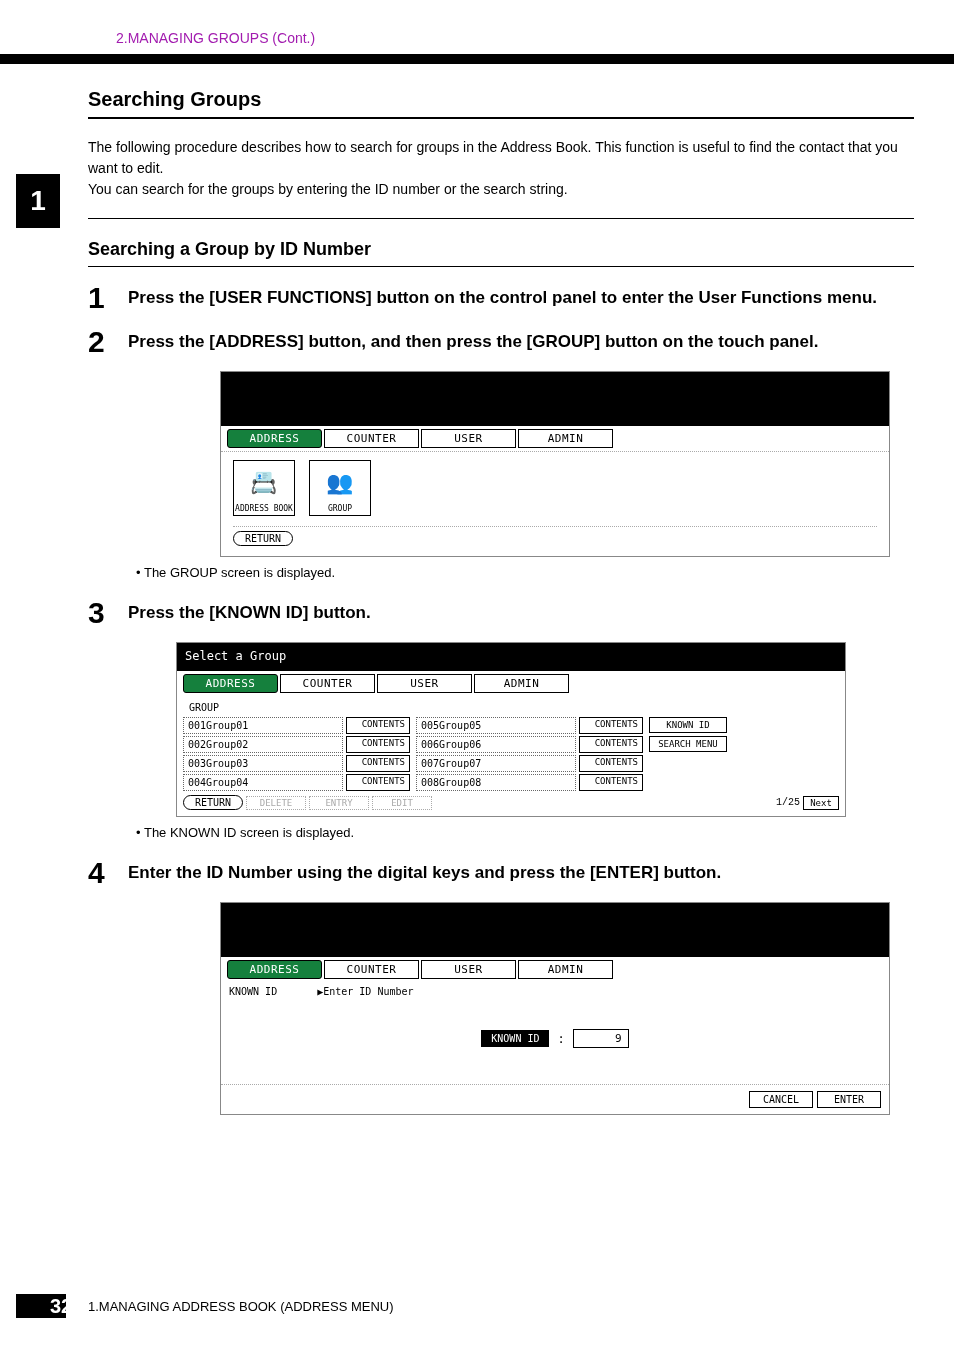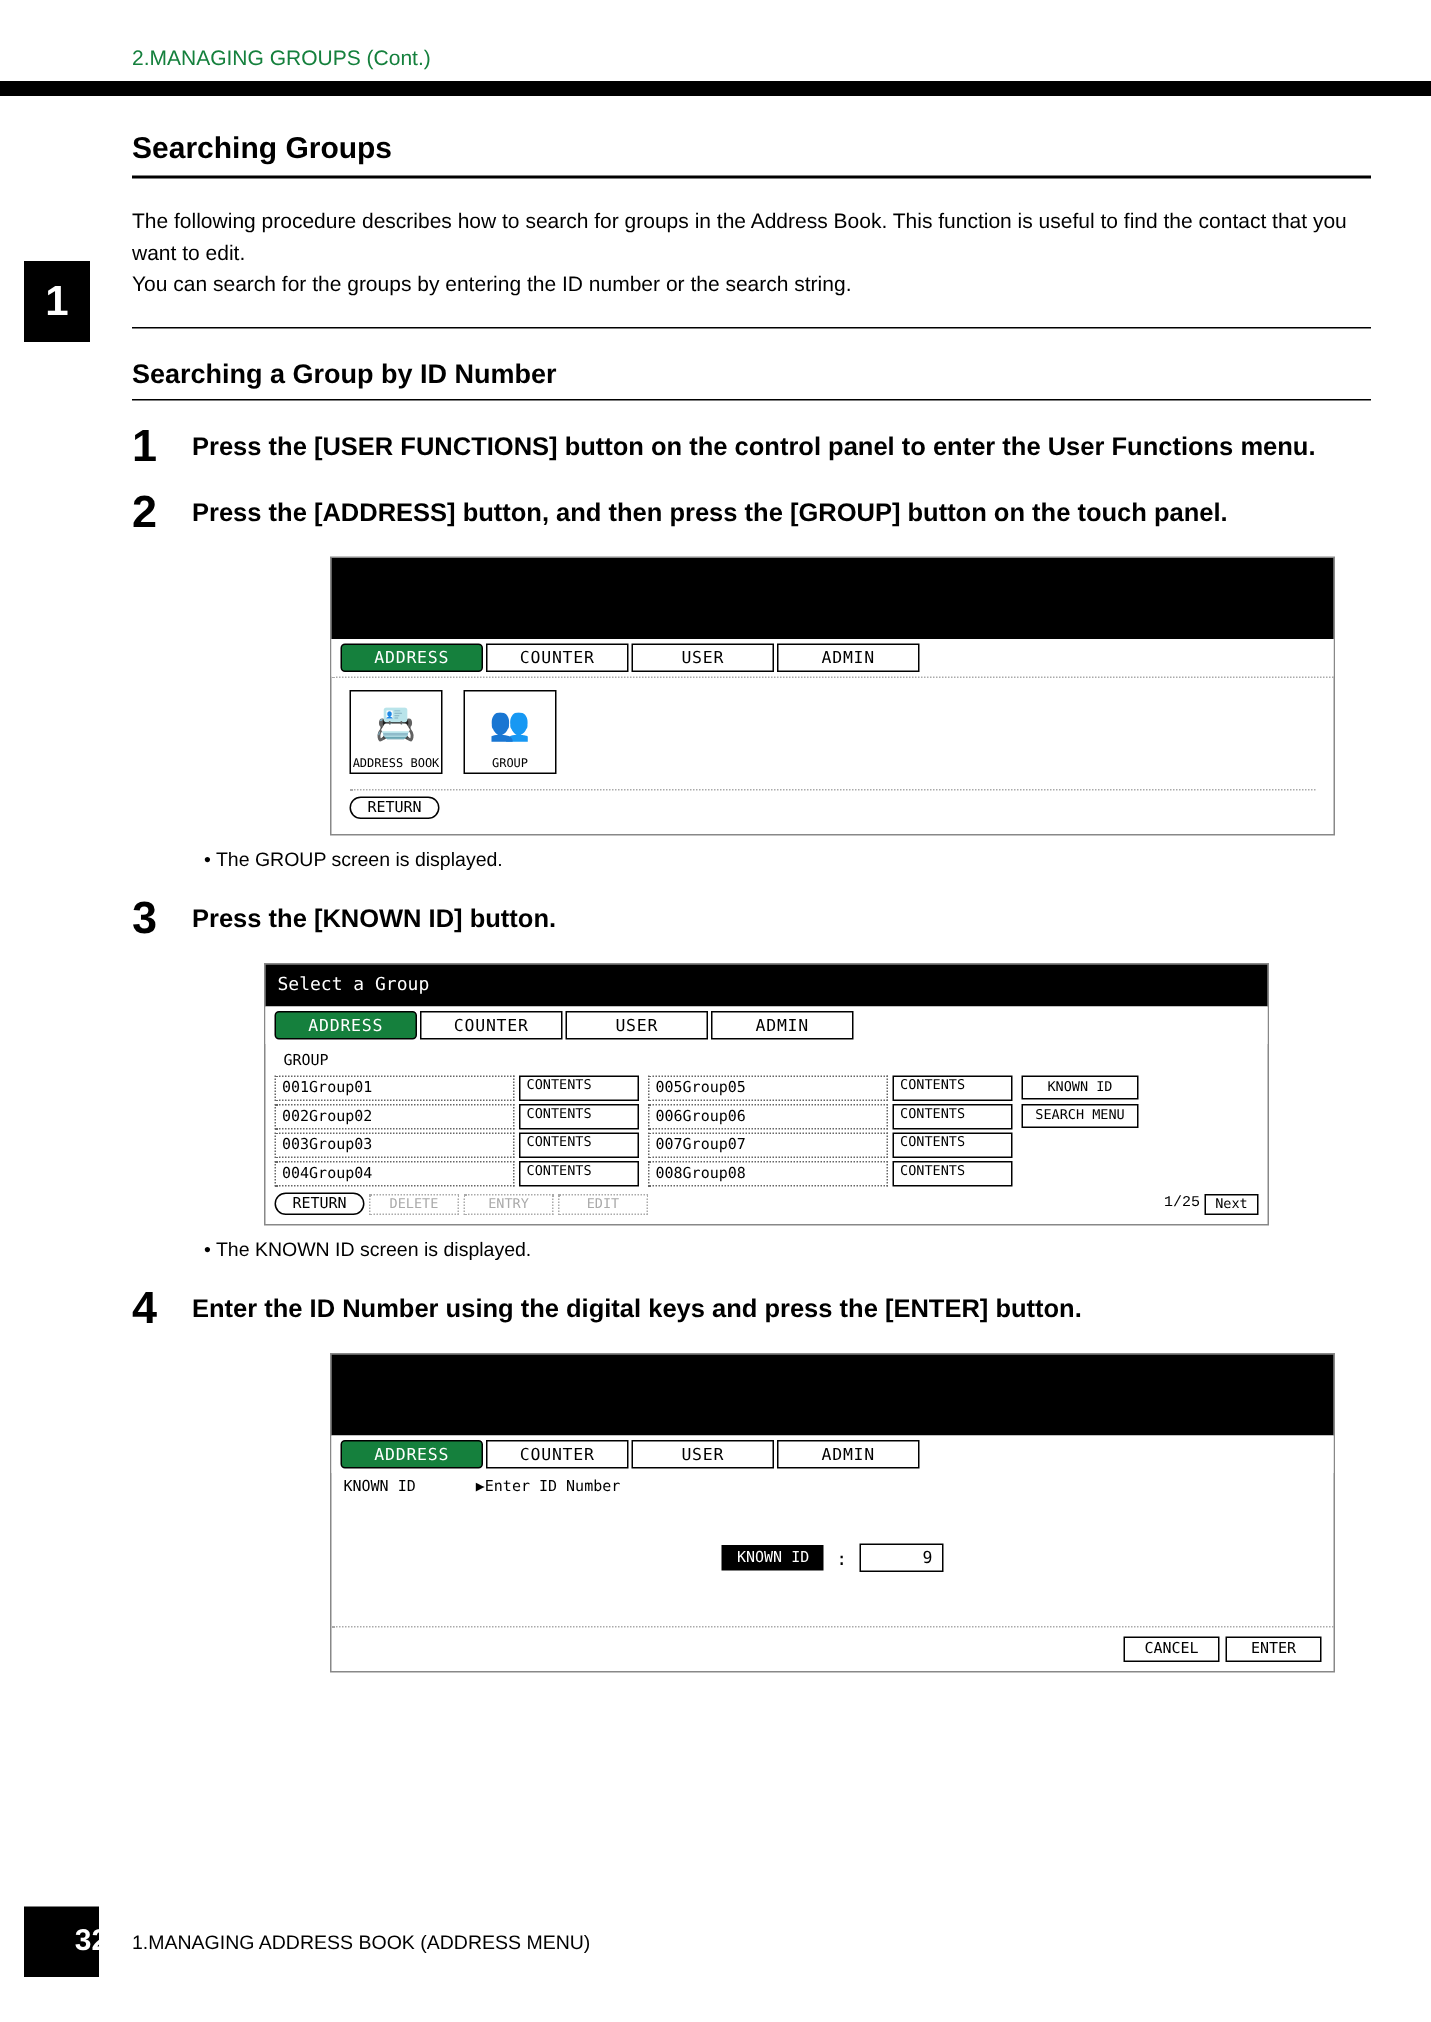--- a/index.html
+++ b/index.html
@@ -11,23 +11,23 @@
       font-family: Arial, Helvetica, sans-serif;
       background: #fff;
       width: 954px;
       height: 1348px;
       position: relative;
     }
     .page {
       padding: 30px 0 0 0;
     }
     .header-line {
-      padding-left: 88px;
+      padding-left: 116px;
       font-size: 14px;
-      color: #15803d;
+      color: #a21caf;
       margin-bottom: 8px;
     }
     .black-bar {
       background: #000;
       height: 10px;
       width: 100%;
       margin-bottom: 24px;
     }
     .content {
       padding: 0 40px 0 88px;
@@ -111,21 +111,21 @@
       display: flex;
       align-items: center;
       padding-left: 16px;
     }
     .page-num-box {
       background: #000;
       color: #fff;
       font-size: 20px;
       font-weight: bold;
       width: 50px;
-      height: 47px;
+      height: 24px;
       display: flex;
       align-items: center;
       justify-content: center;
       padding-left: 40px;
     }
     .footer-text {
       font-size: 13px;
       margin-left: 22px;
       color: #000;
     }
@@ -240,22 +240,22 @@
       font-family: monospace;
       font-size: 10px;
       padding: 2px 4px;
       width: 160px;
     }
     .fig2-btn {
       border: 1.5px solid #000;
       font-family: monospace;
       font-size: 9px;
       padding: 1px 4px;
-      text-align: left;
-      width: 80px;
+      text-align: right;
+      width: 64px;
     }
     .fig2-side {
       display: flex;
       flex-direction: column;
       gap: 3px;
     }
     .fig2-sidebtn {
       border: 1.5px solid #000;
       font-family: monospace;
       font-size: 9px;

